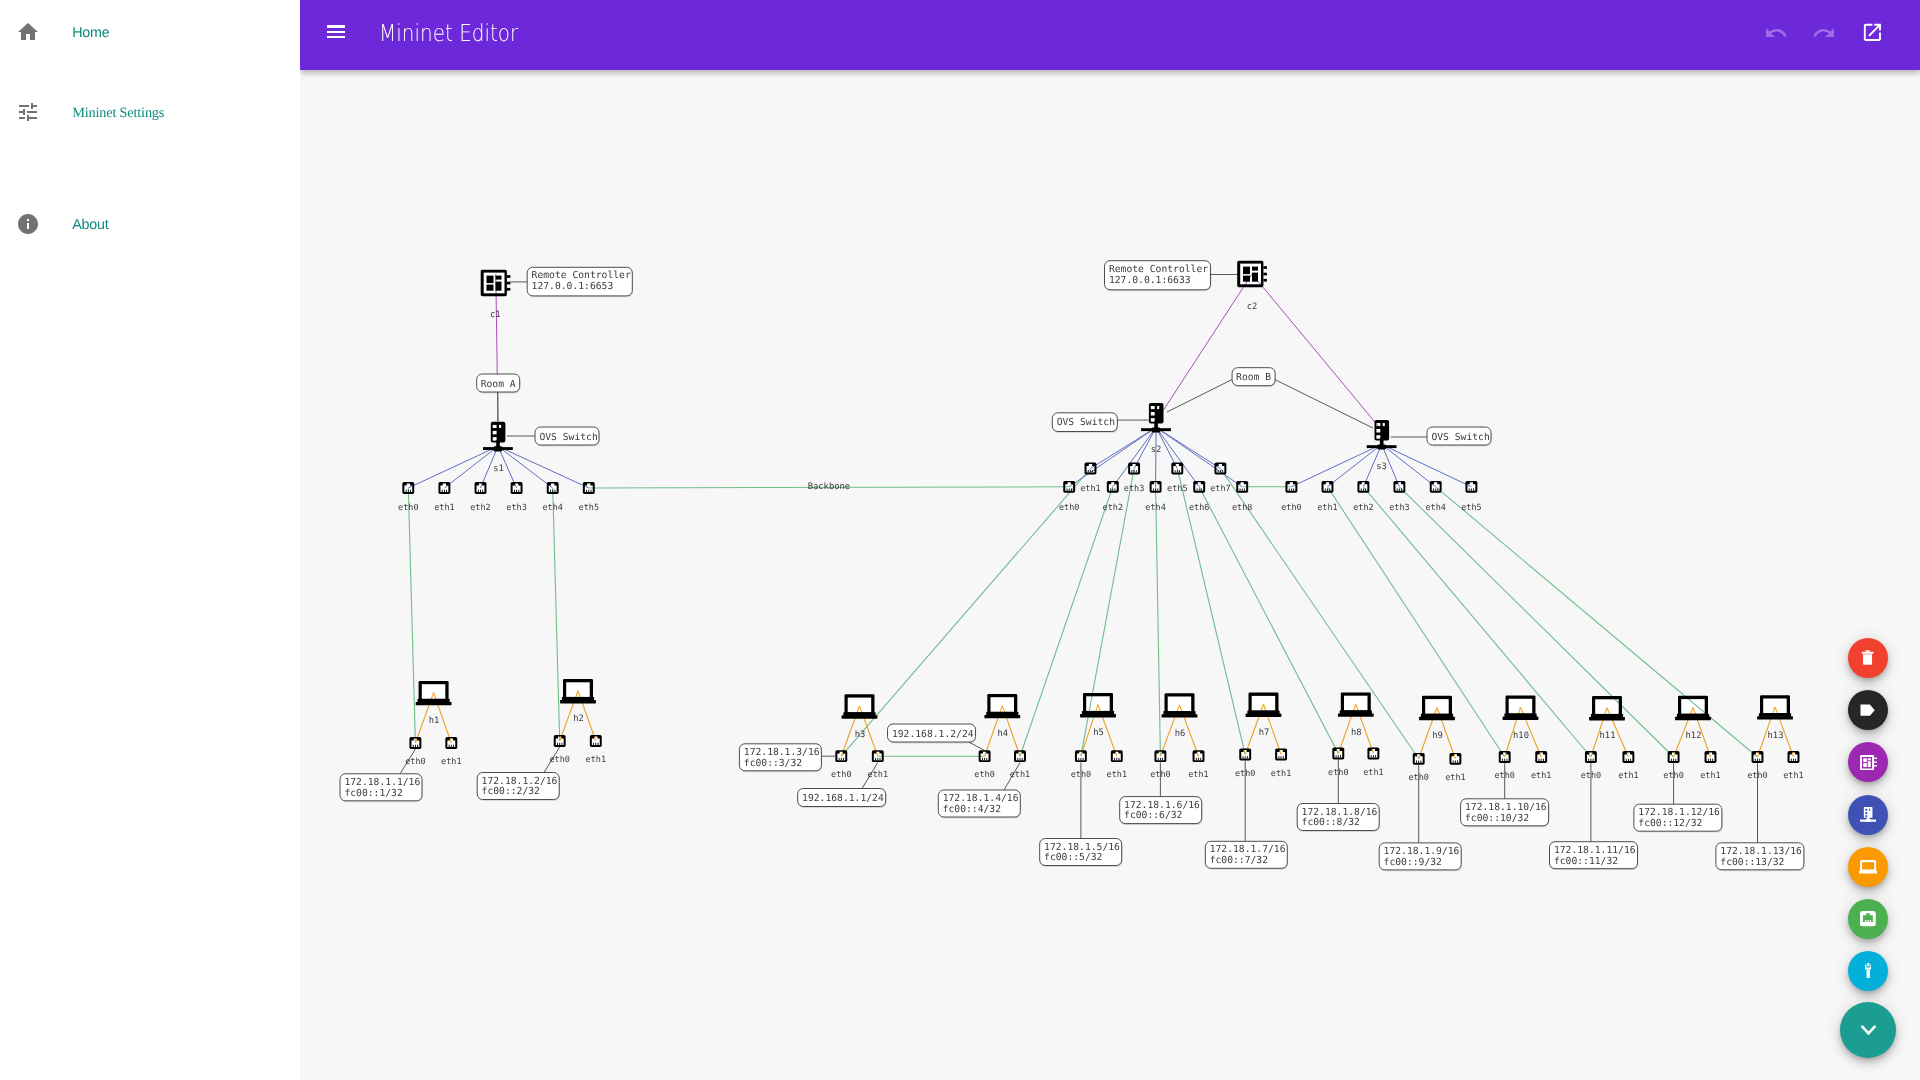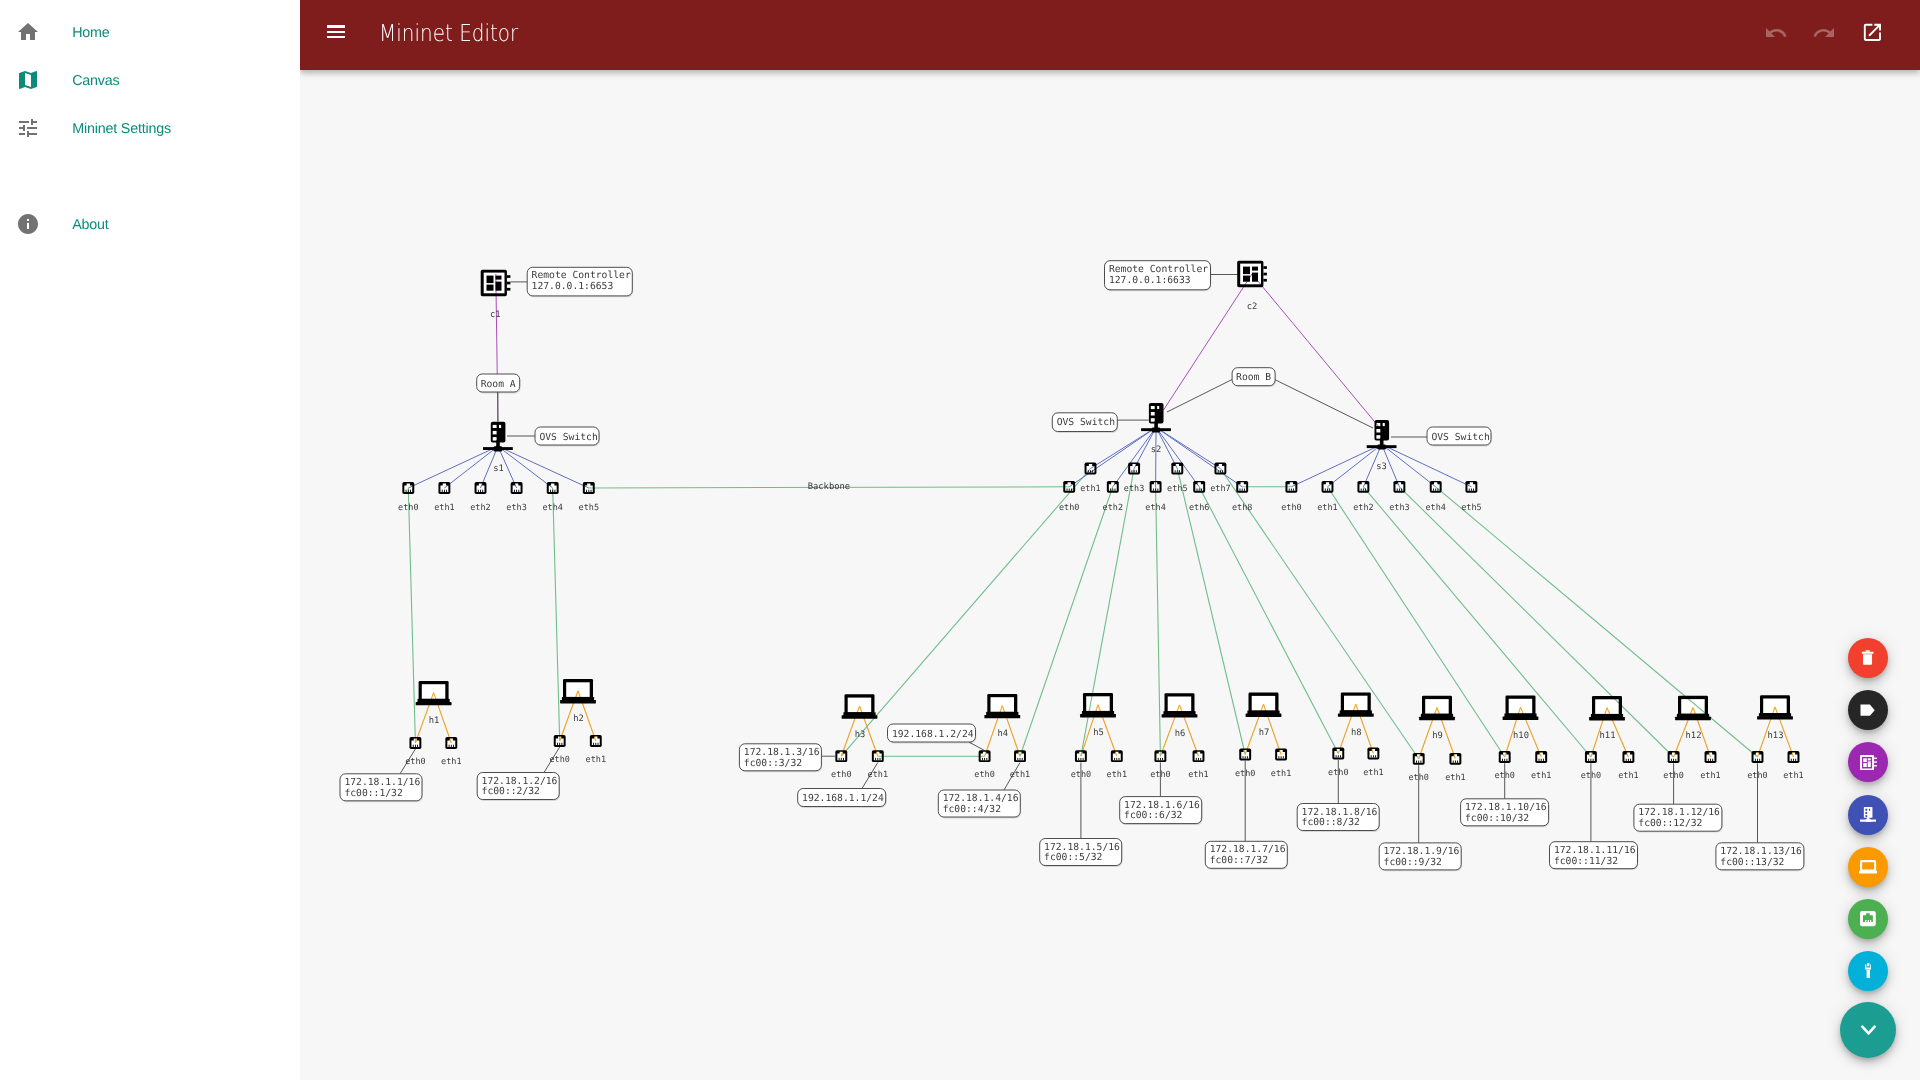--- a/index.html
+++ b/index.html
@@ -11,21 +11,21 @@
  
  #sidebar{position:absolute;left:0;top:0;width:300px;height:1080px;background:#fff;z-index:5}
  .nav-item{position:absolute;left:0;width:300px;height:48px;cursor:pointer}
  .nav-icon{position:absolute;left:16px;top:12px;width:24px;height:24px}
  .nav-icon svg{width:24px;height:24px;display:block;fill:#727272}
  .nav-icon.active svg{fill:#0c8b7d}
  .nav-label{position:absolute;left:72.2px;top:1.4px;height:48px;line-height:48px;
    font-size:14.3px;color:#0d8a7c;white-space:nowrap;letter-spacing:-0.18px}
 
  
- #header{position:absolute;left:300px;top:0;width:1620px;height:70.4px;background:#7f1d1d;
+ #header{position:absolute;left:300px;top:0;width:1620px;height:70.4px;background:#6d28d9;
    z-index:4;box-shadow:0 3px 6px rgba(0,0,0,.28)}
  #menu-btn{position:absolute;left:26.7px;top:25.4px;width:18.6px;height:13px;cursor:pointer}
  #menu-btn i{display:block;position:absolute;left:0;width:18.6px;height:2.6px;background:#fff}
  #menu-btn i:nth-child(1){top:0px}
  #menu-btn i:nth-child(2){top:5.2px}
  #menu-btn i:nth-child(3){top:10.4px}
  #app-title{position:absolute;left:78.6px;top:0;height:67px;line-height:67px;
    font-family:"DejaVu Sans",sans-serif;font-size:23.4px;color:#fff;font-weight:200;
    letter-spacing:0px;white-space:nowrap;
    transform:scaleX(.854);transform-origin:left center}
@@ -59,29 +59,21 @@
 
   <div id="sidebar">
       <div class="nav-item" style="top: 8px;">
         <span class="nav-icon">
           <svg viewBox="0 0 24 24">
             <path d="M10 20v-6h4v6h5v-8h3L12 3 2 12h3v8z"></path>
           </svg>
         </span>
         <span class="nav-label">Home</span>
       </div>
-      <div class="nav-item" style="top: 56px;">
-        <span class="nav-icon active">
-          <svg viewBox="0 0 24 24">
-            <path d="M20.5 3l-.16.03L15 5.1 9 3 3.36 4.9c-.21.07-.36.25-.36.48V20.5c0 .28.22.5.5.5l.16-.03L9 18.9l6 2.1 5.64-1.9c.21-.07.36-.25.36-.48V3.5c0-.28-.22-.5-.5-.5zM15 19l-6-2.11V5l6 2.11V19z"></path>
-          </svg>
-        </span>
-        <span class="nav-label">Canvas</span>
-      </div>
-      <div class="nav-item" style="top: 104px;">
+      <div class="nav-item" style="top: 88px; font-family: Liberation Serif, serif;">
         <span class="nav-icon">
           <svg viewBox="0 0 24 24">
             <path d="M3 17v2h6v-2H3zM3 5v2h10V5H3zm10 16v-2h8v-2h-8v-2h-2v6h2zM7 9v2H3v2h4v2h2V9H7zm14 4v-2H11v2h10zm-6-4h2V7h4V5h-4V3h-2v6z"></path>
           </svg>
         </span>
         <span class="nav-label">Mininet Settings</span>
       </div>
       <div class="nav-item" style="top: 200px; text-align: right;">
         <span class="nav-icon">
           <svg viewBox="0 0 24 24">

